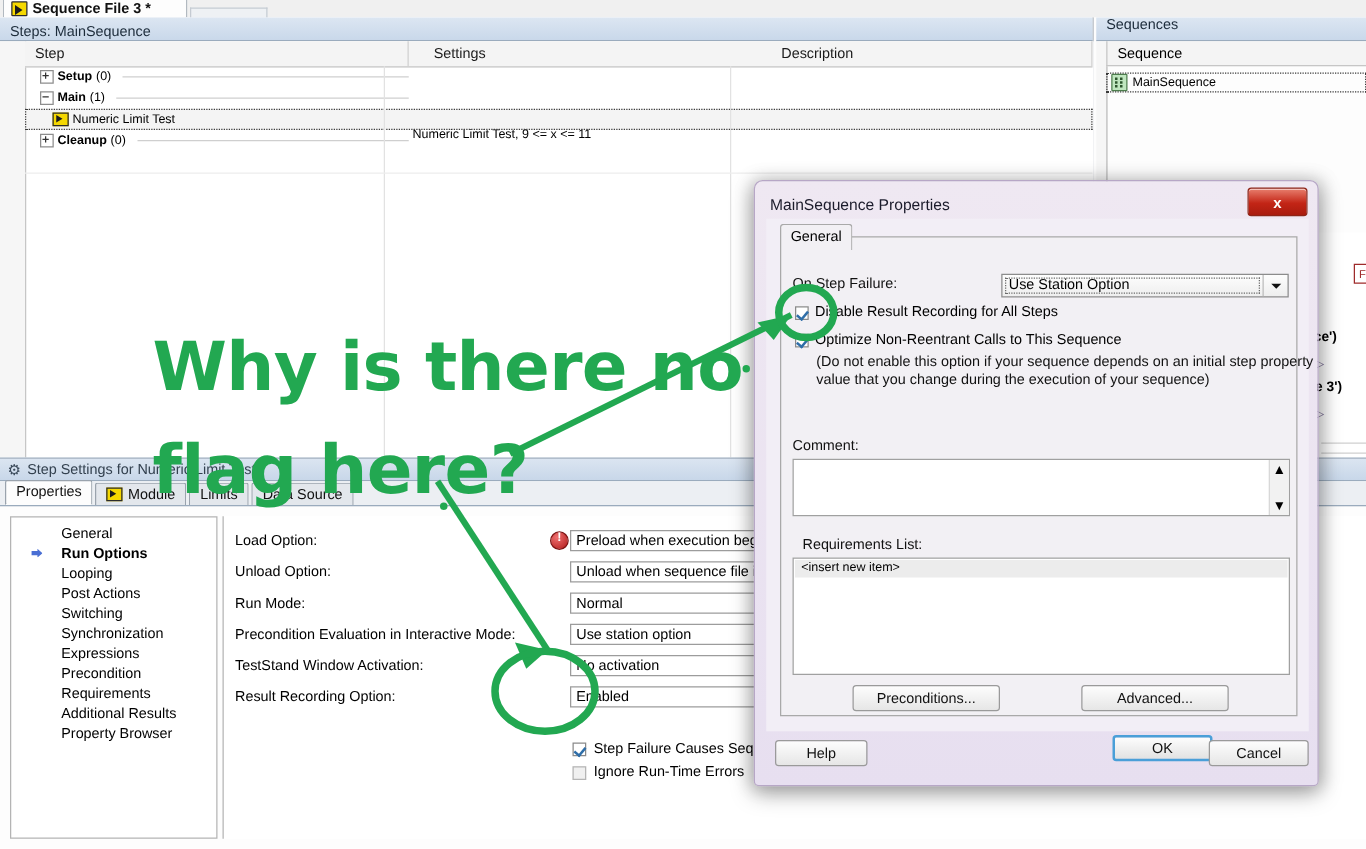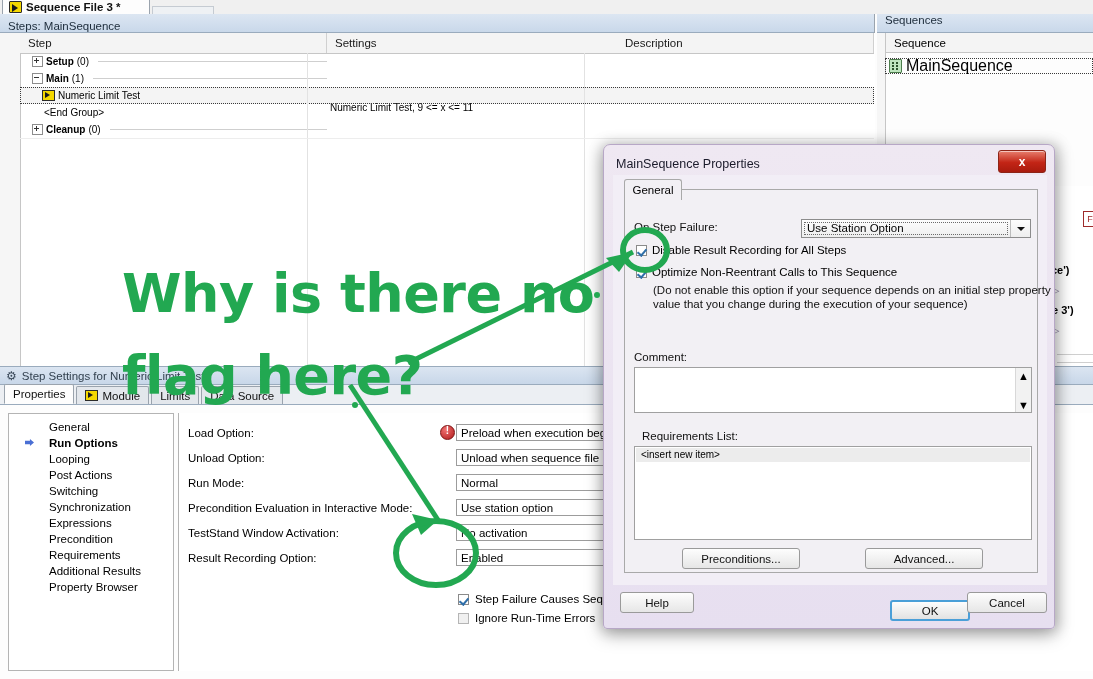--- a/index.html
+++ b/index.html
@@ -27,21 +27,21 @@
   #stepshdr{left:0;top:14px;width:874px;height:19px;
             background:linear-gradient(#dce6f2,#c9d8ea);
             border-bottom:1px solid #9aabbd;
             display:flex;align-items:flex-end;padding-left:8px;box-sizing:border-box;color:#1c2b3a;font-size:11.5px;}
   #stepshdr-ctrls{position:absolute;right:6px;top:14px;height:19px;display:flex;align-items:center;gap:10px;}
   .caret-dn{width:0;height:0;border-left:4px solid transparent;border-right:4px solid transparent;border-top:5px solid #31435a;}
   .pin-ico{font-size:12px;color:#31435a;line-height:1;}
 
   #gridwrap{left:20px;top:33px;width:854px;height:333px;background:#fff;border-left:1px solid #c6c6c6;}
   #gutter{left:0px;top:33px;width:20px;height:333px;background:#f6f6f6;border-right:1px solid #d7d7d7;}
-  #colhdr{left:20px;top:33px;width:854px;height:20px;background:#f4f4f4;border-bottom:1px solid #c6c6c6;display:flex;}
+  #colhdr{left:20px;top:33px;width:854px;height:20px;background:#f4f4f4;border-bottom:1px solid #c6c6c6;display:flex;gap:12px;}
   #colhdr .ch{height:20px;line-height:20px;padding-left:8px;box-sizing:border-box;border-right:1px solid #d0d0d0;font-size:11.5px;color:#1a1a1a;}
   .rows{position:absolute;left:20px;top:53px;width:854px;}
   .row{height:17px;display:flex;align-items:center;position:relative;font-size:10px;}
   .row .cell-step{width:307px;display:flex;align-items:center;gap:3px;padding-left:12px;box-sizing:border-box;position:relative;}
   .row .cell-desc{width:257px;padding-left:3px;box-sizing:border-box;margin-top:24px;}
   .row .cell-set{flex:1;}
   .row.band{background:#f7f7f7;justify-content:space-between;}
   .exp{width:9px;height:9px;border:1px solid #8d8d8d;background:#fff;position:relative;flex:0 0 auto;font-size:0;}
   .exp:before{content:"";position:absolute;left:1px;top:3px;width:5px;height:1px;background:#333;}
   .exp.plus:after{content:"";position:absolute;left:3px;top:1px;width:1px;height:5px;background:#333;}
@@ -53,21 +53,21 @@
            border-left:5px solid #1b1b1b;border-top:3.5px solid transparent;border-bottom:3.5px solid transparent;}
 
   
   #seqpane{left:875px;top:14px;width:218px;height:352px;background:#fdfdfd;}
   #seqhdr{left:877px;top:14px;width:216px;height:19px;background:linear-gradient(#dce6f2,#c9d8ea);
           border-bottom:1px solid #9aabbd;display:flex;padding-left:8px;box-sizing:border-box;color:#1c2b3a;font-size:11.5px;}
   #seqcol{left:885px;top:33px;width:208px;height:20px;background:#f4f4f4;border-bottom:1px solid #c6c6c6;border-left:1px solid #c6c6c6;
           line-height:20px;padding-left:8px;box-sizing:border-box;font-size:11.5px;}
   #seqgutter{left:877px;top:33px;width:8px;height:116px;background:#f6f6f6;border-right:1px solid #d7d7d7;}
   #seqrow{left:885px;top:58px;width:208px;height:16px;display:flex;align-items:center;gap:4px;padding-left:4px;box-sizing:border-box;
-          outline:1px dotted #3a3a3a;outline-offset:-1px;font-size:16px;}
+          outline:1px dotted #3a3a3a;outline-offset:-1px;font-size:10px;}
   .seq-ico{width:11px;height:12px;background:#bfe6bf;border:1px solid #4d7d4d;border-radius:1px;position:relative;flex:0 0 auto;}
   .seq-ico:before{content:"";position:absolute;left:2px;top:2px;width:2px;height:2px;background:#2d552d;
     box-shadow:0 3px 0 #2d552d,0 6px 0 #2d552d,4px 0 0 #2d552d,4px 3px 0 #2d552d,4px 6px 0 #2d552d;}
   #seqbody{left:885px;top:53px;width:208px;height:96px;border-left:1px solid #c6c6c6;}
 
   
   #rearpanel{left:1049px;top:186px;width:44px;height:392px;background:#fff;overflow:hidden;font-size:11px;}
   #rearpanel .frag{position:absolute;white-space:nowrap;color:#000;}
   #rearpanel .fragb{font-weight:bold;}
   #rearpanel .arrow{color:#8a7fa3;}
@@ -201,27 +201,20 @@
 
   <div class="row selected band">
     <div class="cell-step" style="padding-left:22px">
       <span class="step-ico"></span>
       <span>Numeric Limit Test</span>
     </div>
     <div class="cell-desc">Numeric Limit Test,  9 &lt;= x &lt;= 11</div>
     <div class="cell-set"></div>
   </div>
 
-  <div class="row">
-    <div class="cell-step" style="padding-left:24px">
-      <span>&lt;End Group&gt;</span>
-    </div>
-    <div class="cell-desc"></div>
-    <div class="cell-set"></div>
-  </div>
 
   <div class="row">
     <div class="cell-step">
       <span class="exp plus"></span>
       <span class="grpname">Cleanup</span>
       <span>(0)</span>
       <span class="grpline"></span>
     </div>
     <div class="cell-desc"></div>
     <div class="cell-set"></div>
@@ -370,21 +363,21 @@
 </div>
 
 <div class="dlgTxt" style="left:642px;top:430px">Requirements List:</div>
 <div class="abs" id="reqBox">
   <div id="reqItem">&lt;insert new item&gt;</div>
 </div>
 
 <div class="dlgBtn abs" style="left:682px;top:548px;width:118px">Preconditions...</div>
 <div class="dlgBtn abs" style="left:865px;top:548px;width:118px">Advanced...</div>
 <div class="dlgBtn abs" style="left:620px;top:592px;width:74px">Help</div>
-<div class="dlgBtn def abs" style="left:890px;top:600px;width:80px">OK</div>
+<div class="dlgBtn def abs" style="left:890px;top:588px;width:80px">OK</div>
 <div class="dlgBtn abs" style="left:967px;top:592px;width:80px">Cancel</div>
 
 <svg class="abs" id="annot" viewBox="0 0 1093 679">
 
   <path d="M408 363 L633 252" stroke="#22a851" stroke-width="5" fill="none"></path>
   <path d="M633 252 L606 258 L619 272 Z" fill="#22a851"></path>
 
   <ellipse cx="645" cy="250" rx="22" ry="20" stroke="#22a851" stroke-width="6" fill="none"></ellipse>
 
   <path d="M350 385 L438 520" stroke="#22a851" stroke-width="5" fill="none"></path>

